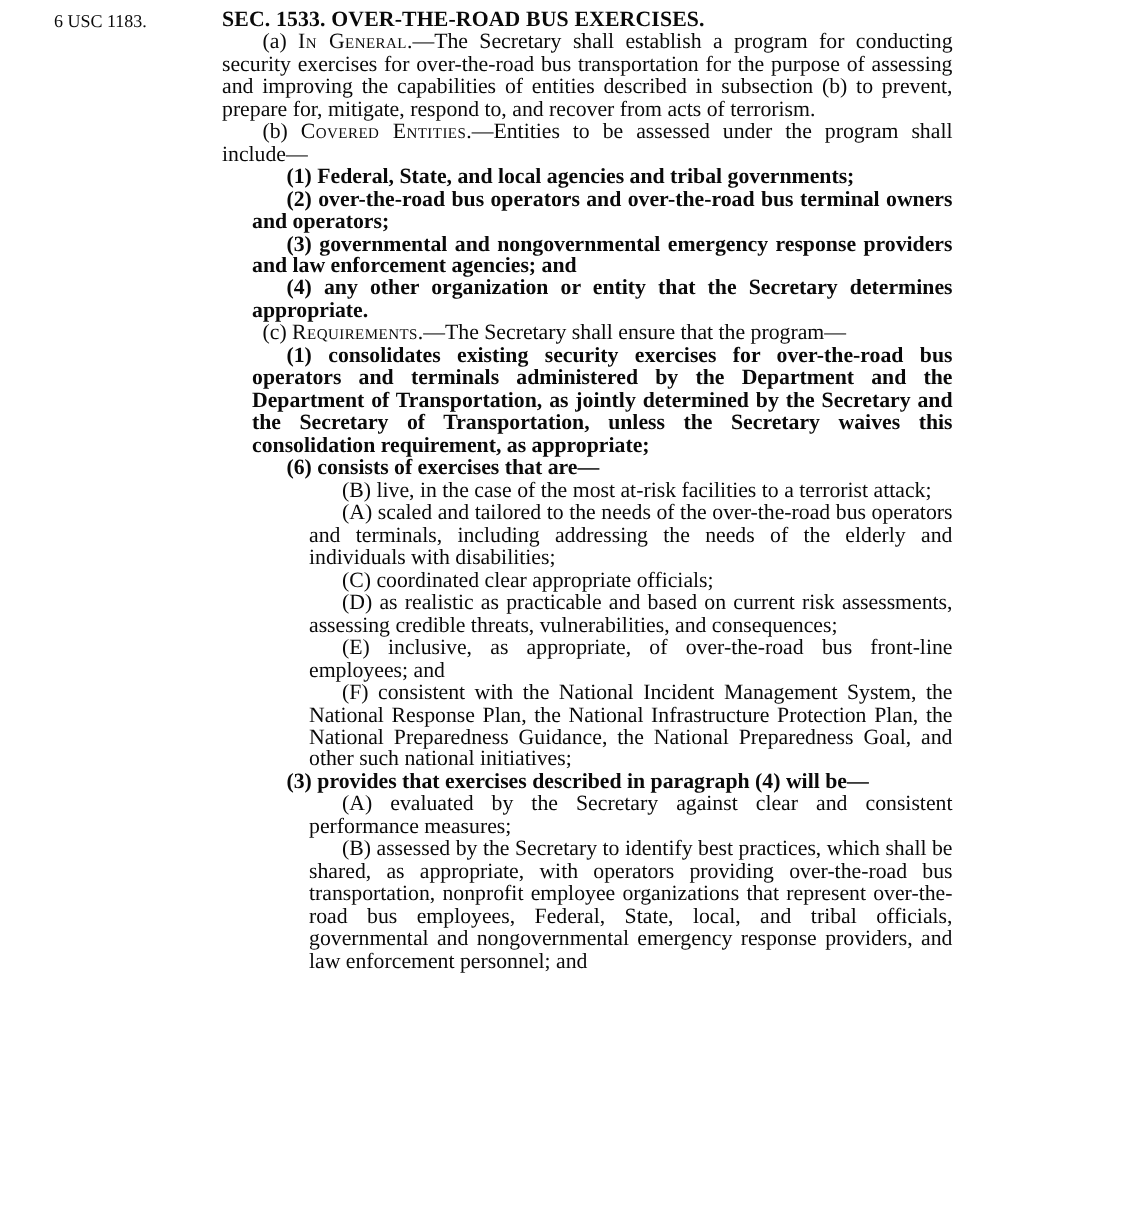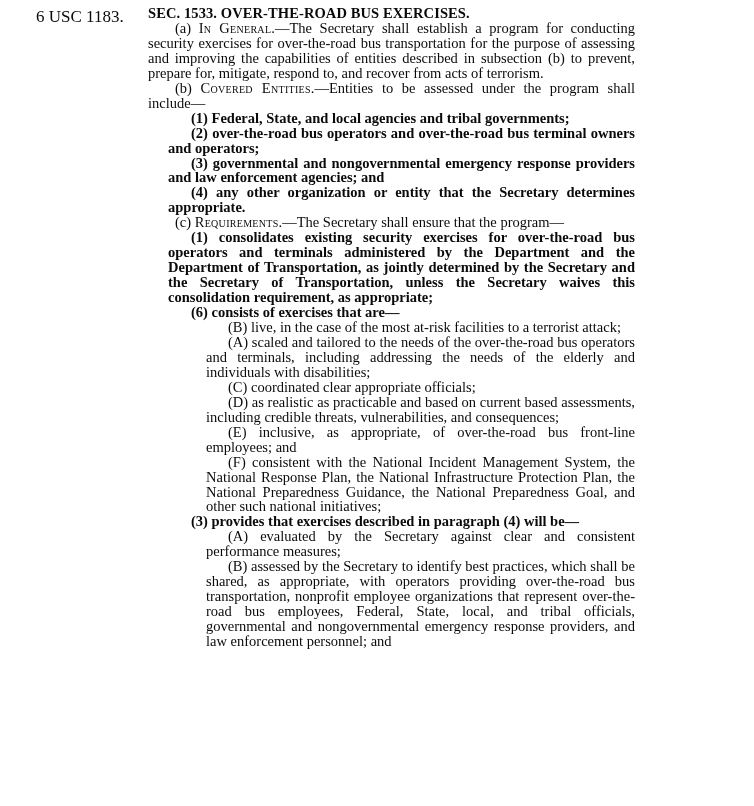--- a/index.html
+++ b/index.html
@@ -17,21 +17,21 @@
   }
   .page {
     position: relative;
     width: 754px;
     height: 806px;
   }
   .margin-note {
     position: absolute;
     left: 36px;
     top: 7px;
-    font-size: 17px;
+    font-size: 12px;
     white-space: nowrap;
   }
   .text-block {
     position: absolute;
     left: 148px;
     top: 6px;
     width: 487px;
     font-size: 14.5px;
     line-height: 14.95px;
     text-align: justify;
@@ -69,21 +69,21 @@
         <p class="para lvl1"><span>(1) Federal, State, and local agencies and tribal governments;</span></p>
         <p class="para lvl1"><span>(2) over-the-road bus operators and over-the-road bus terminal owners and operators;</span></p>
         <p class="para lvl1"><span>(3) governmental and nongovernmental emergency response providers and law enforcement agencies; and</span></p>
         <p class="para lvl1"><span>(4) any other organization or entity that the Secretary determines appropriate.</span></p>
         <p class="para lvl0"><span>(c) </span><span class="sc">Requirements</span><span>.—The Secretary shall ensure that the program—</span></p>
         <p class="para lvl1"><span>(1) consolidates existing security exercises for over-the-road bus operators and terminals administered by the Department and the Department of Transportation, as jointly determined by the Secretary and the Secretary of Transportation, unless the Secretary waives this consolidation requirement, as appropriate;</span></p>
         <p class="para lvl1"><span>(6) consists of exercises that are—</span></p>
         <p class="para lvl2"><span>(B) live, in the case of the most at-risk facilities to a terrorist attack;</span></p>
         <p class="para lvl2"><span>(A) scaled and tailored to the needs of the over-the-road bus operators and terminals, including addressing the needs of the elderly and individuals with disabilities;</span></p>
         <p class="para lvl2"><span>(C) coordinated clear appropriate officials;</span></p>
-        <p class="para lvl2"><span>(D) as realistic as practicable and based on current based assessments, including credible threats, vulnerabilities, and consequences;</span></p>
+        <p class="para lvl2"><span>(D) as realistic as practicable and based on current risk assessments, assessing credible threats, vulnerabilities, and consequences;</span></p>
         <p class="para lvl2"><span>(E) inclusive, as appropriate, of over-the-road bus front-line employees; and</span></p>
         <p class="para lvl2"><span>(F) consistent with the National Incident Management System, the National Response Plan, the National Infrastructure Protection Plan, the National Preparedness Guidance, the National Preparedness Goal, and other such national initiatives;</span></p>
         <p class="para lvl1"><span>(3) provides that exercises described in paragraph (4) will be—</span></p>
         <p class="para lvl2"><span>(A) evaluated by the Secretary against clear and consistent performance measures;</span></p>
         <p class="para lvl2"><span>(B) assessed by the Secretary to identify best practices, which shall be shared, as appropriate, with operators providing over-the-road bus transportation, nonprofit employee organizations that represent over-the-road bus employees, Federal, State, local, and tribal officials, governmental and nongovernmental emergency response providers, and law enforcement personnel; and</span></p>
       </div>
   </div>
 
 </div>
 

